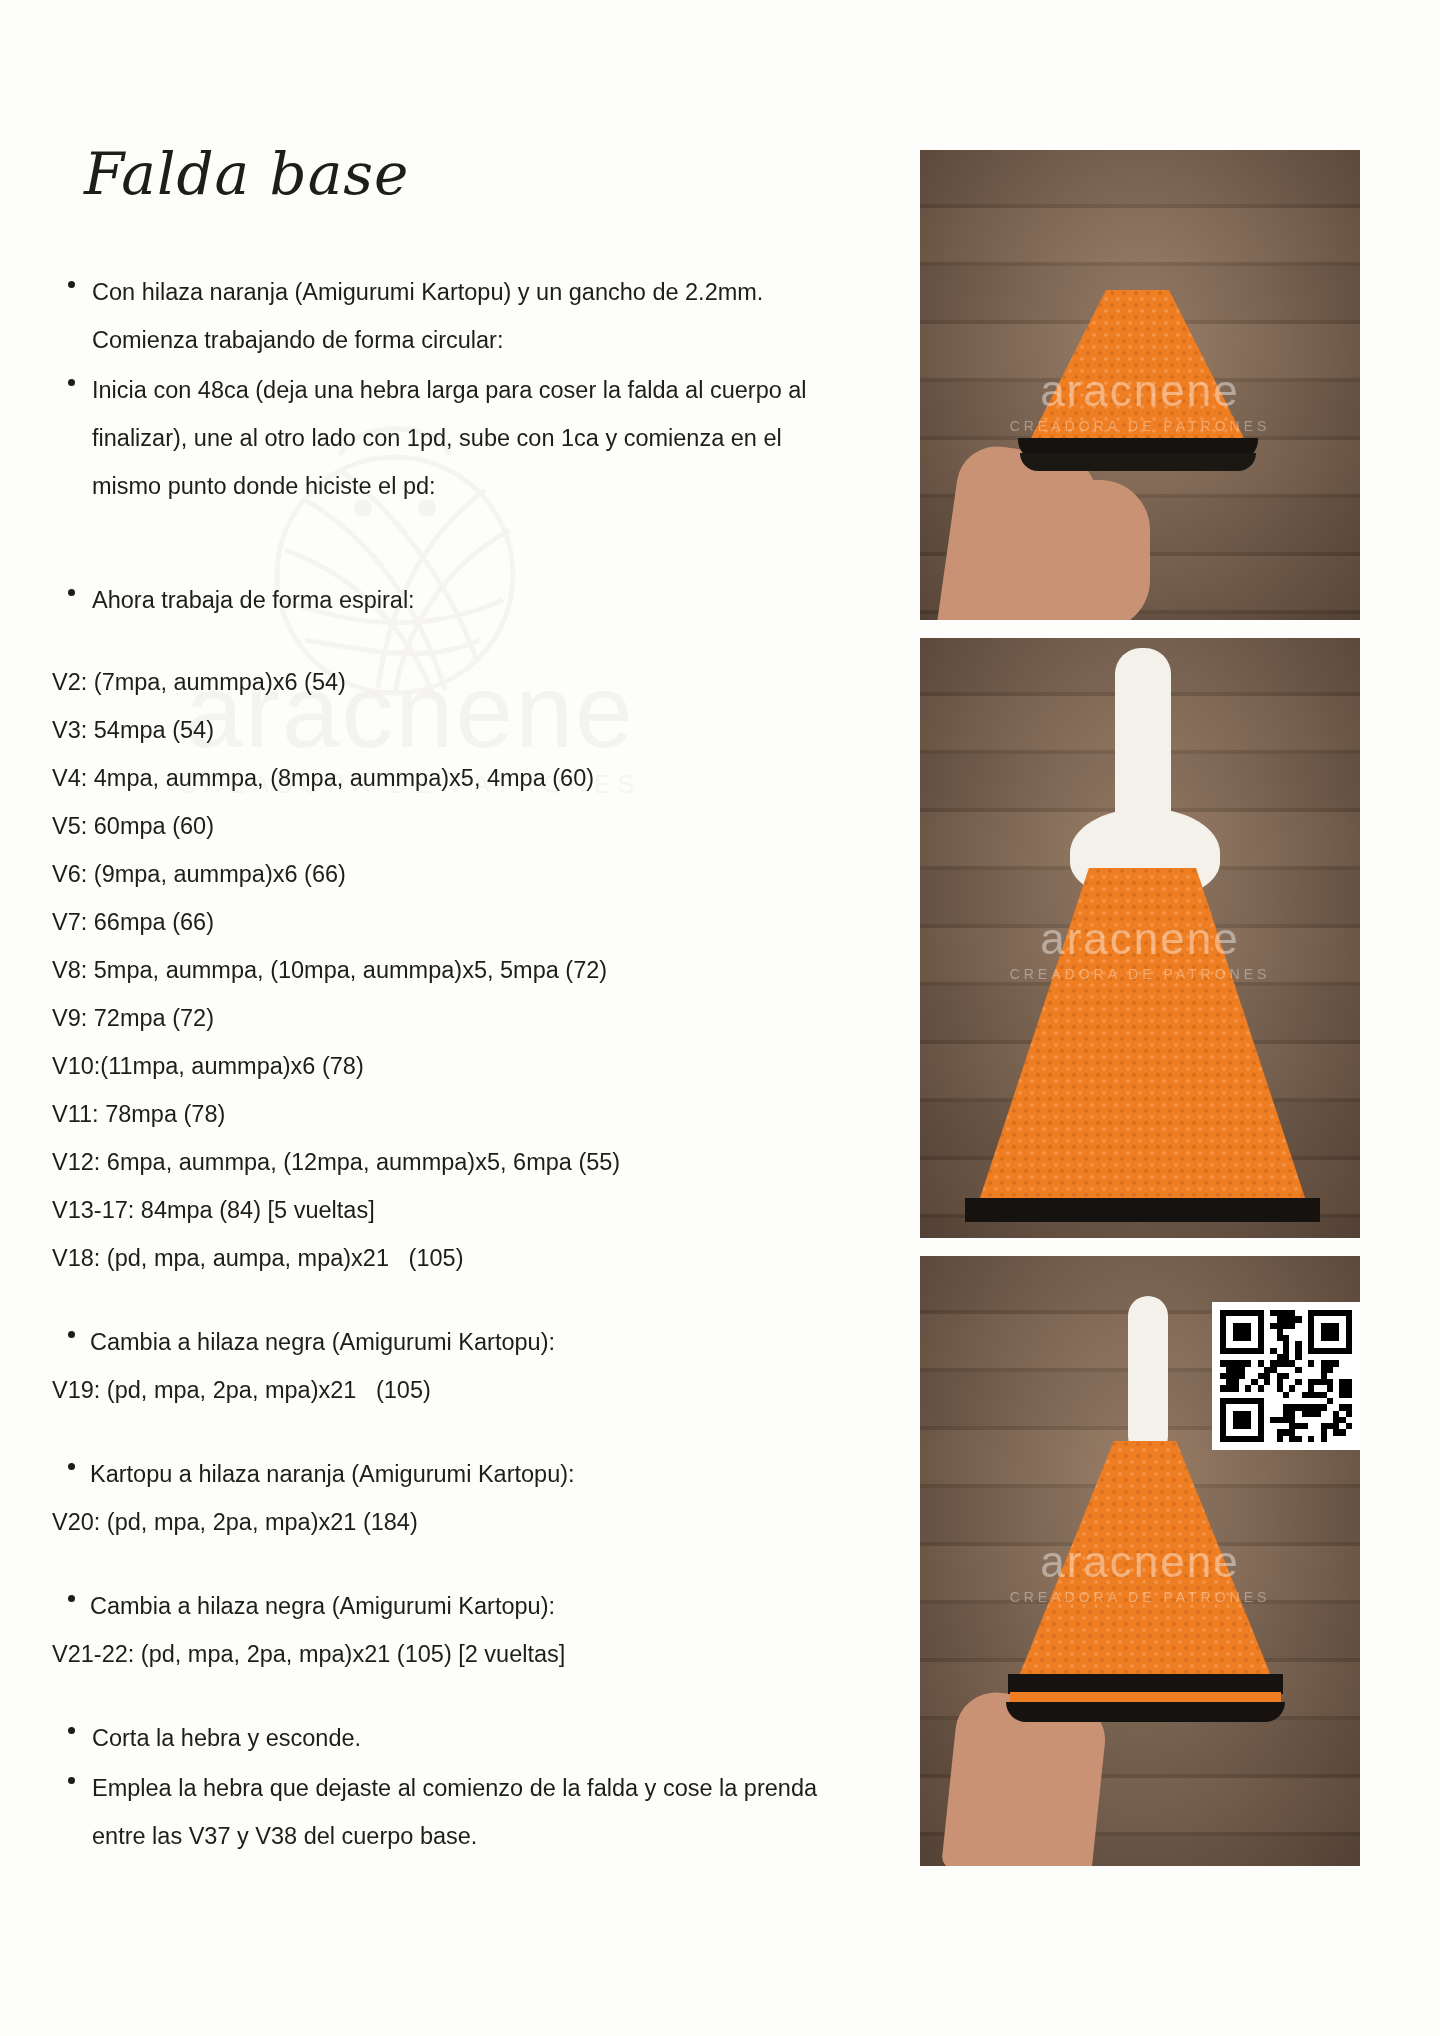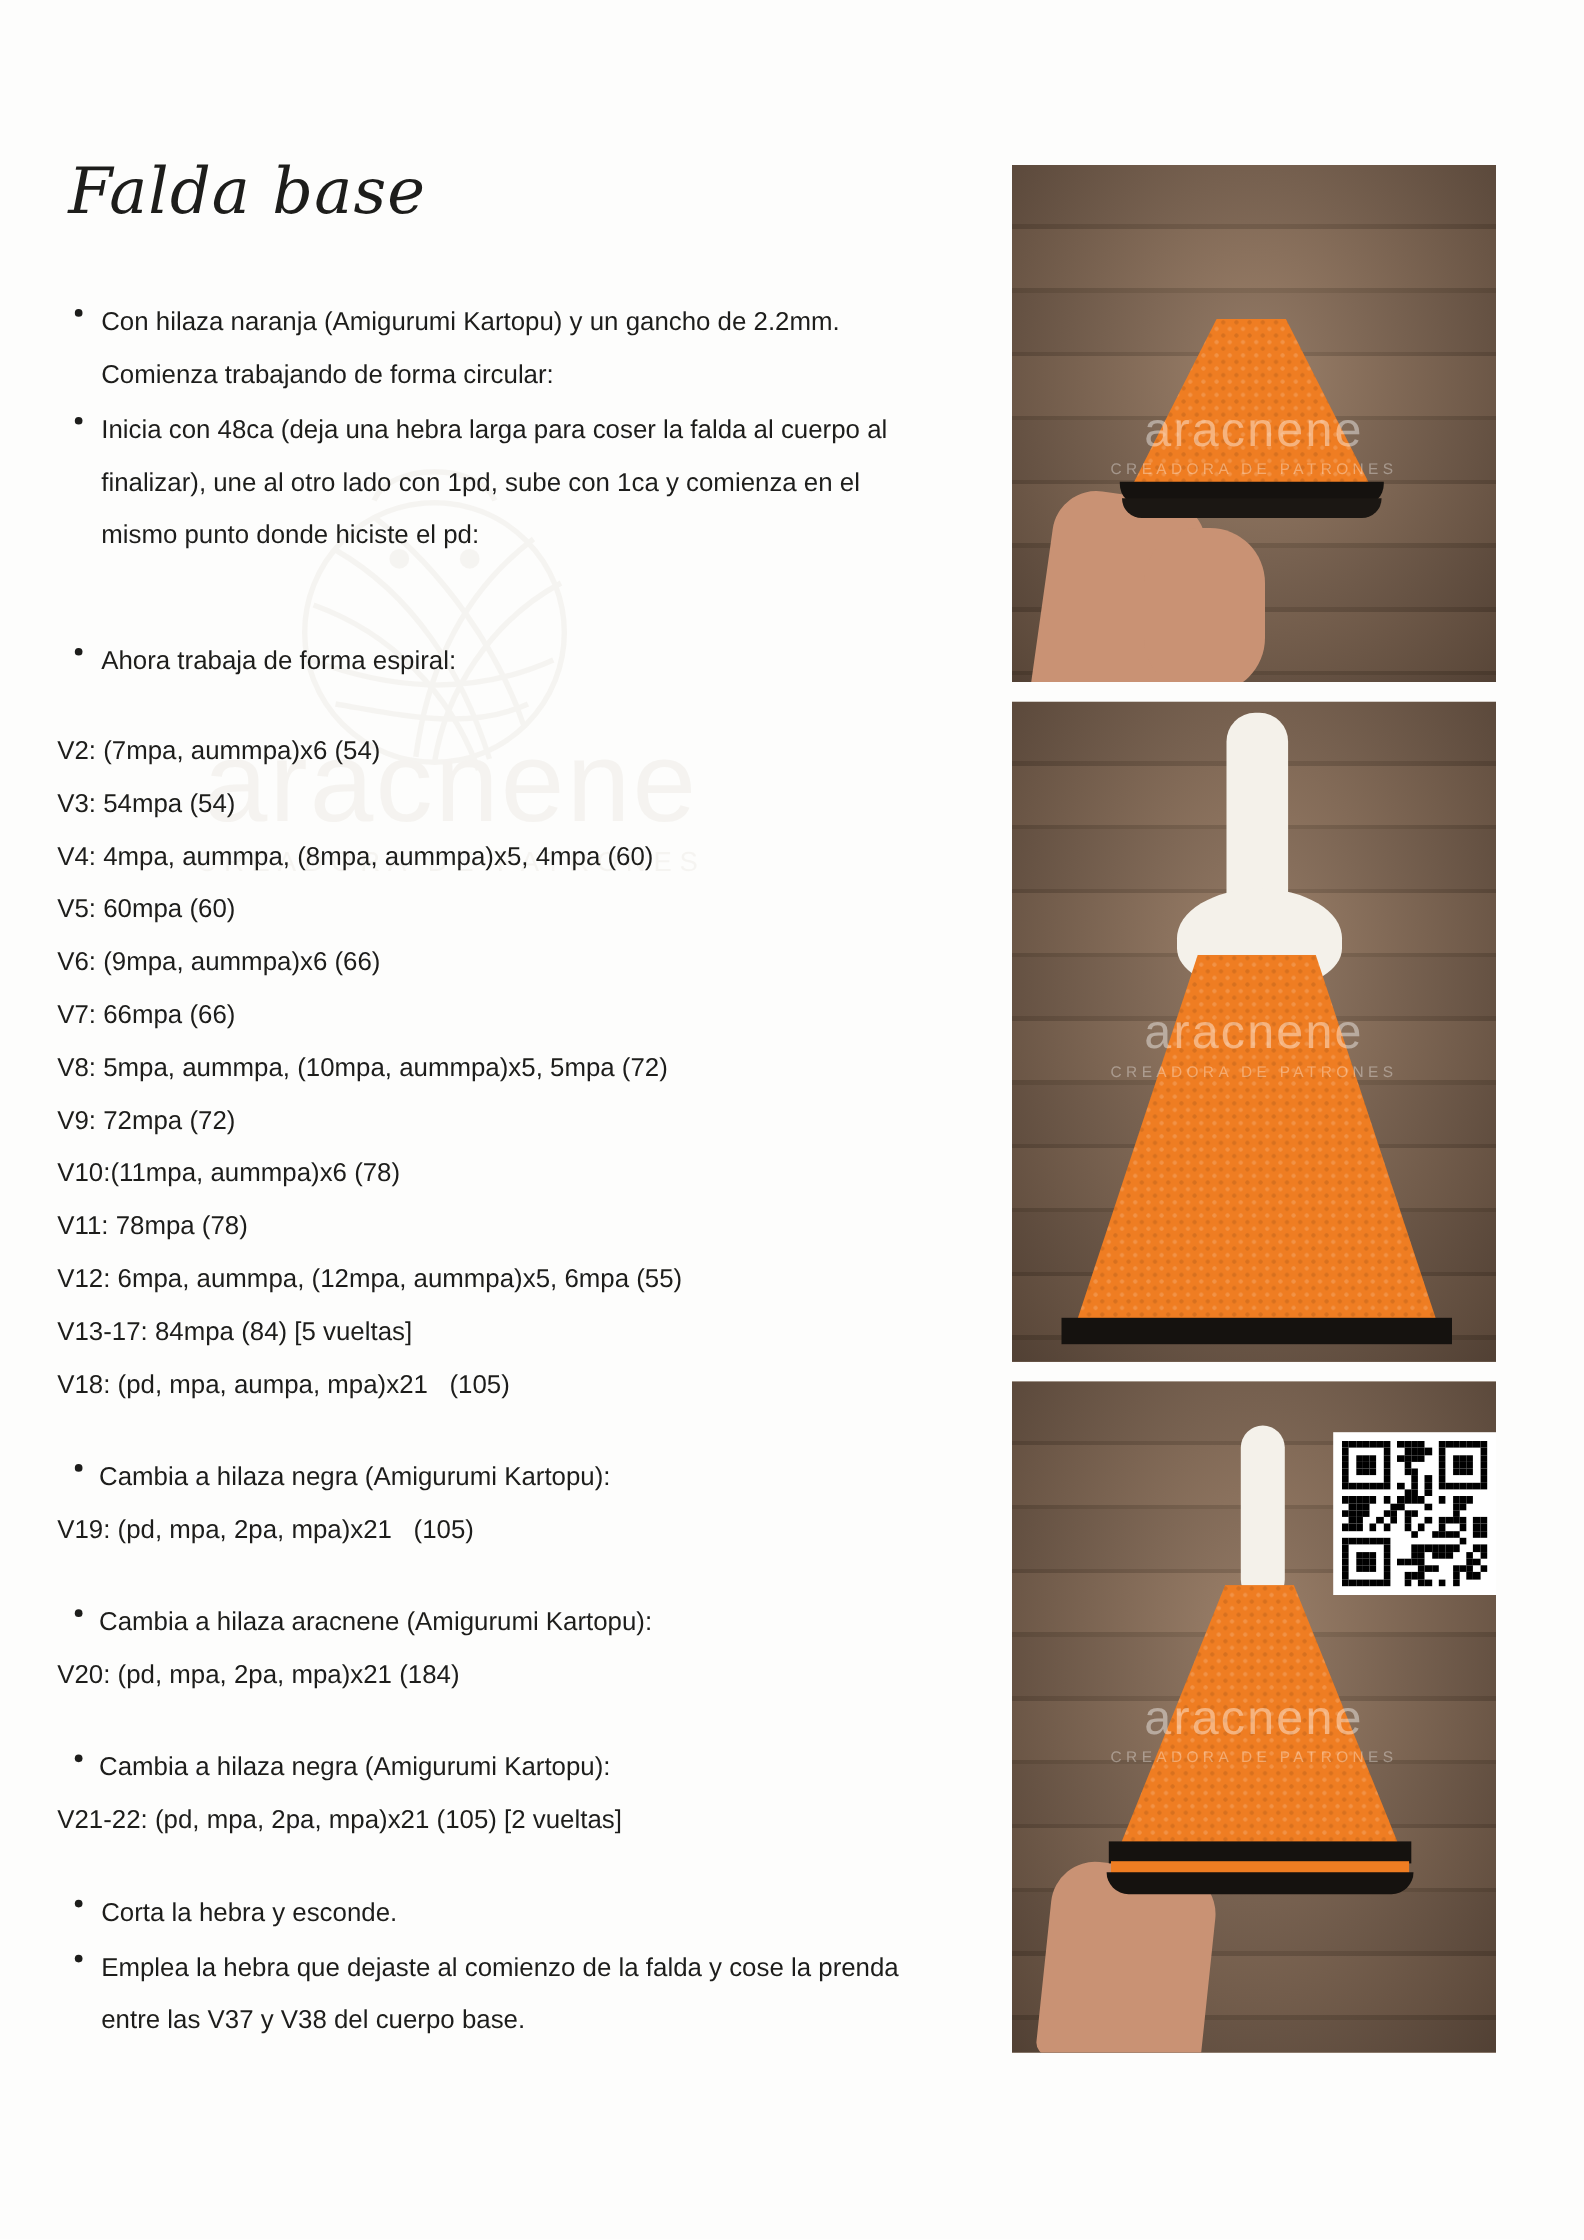--- a/index.html
+++ b/index.html
@@ -67,21 +67,21 @@
     position: absolute;
     left: 0;
     top: 0;
     width: 880px;
     height: 2036px;
     z-index: 2;
   }
 
   .title {
     position: absolute;
-    left: 62px;
+    left: 84px;
     top: 140px;
     font-family: "DejaVu Serif", serif;
     font-style: italic;
     font-size: 58px;
     color: #1d1d1b;
     letter-spacing: 1px;
   }
 
   .body-area {
     position: absolute;
@@ -308,21 +308,21 @@
       <p class="row-line">V13-17: 84mpa (84) [5 vueltas]</p>
       <p class="row-line">V18: (pd, mpa, aumpa, mpa)x21   (105)</p>
 
       <div class="gap-lg"></div>
 
       <p class="indent-bullet">Cambia a hilaza negra (Amigurumi Kartopu):</p>
       <p class="row-line">V19: (pd, mpa, 2pa, mpa)x21   (105)</p>
 
       <div class="gap-lg"></div>
 
-      <p class="indent-bullet">Cambia a hilaza aracnene (Amigurumi Kartopu):</p>
+      <p class="indent-bullet">Kartopu a hilaza naranja (Amigurumi Kartopu):</p>
       <p class="row-line">V20: (pd, mpa, 2pa, mpa)x21 (184)</p>
 
       <div class="gap-lg"></div>
 
       <p class="indent-bullet">Cambia a hilaza negra (Amigurumi Kartopu):</p>
       <p class="row-line">V21-22: (pd, mpa, 2pa, mpa)x21 (105) [2 vueltas]</p>
 
       <div class="gap-lg"></div>
 
       <ul class="bullets">

